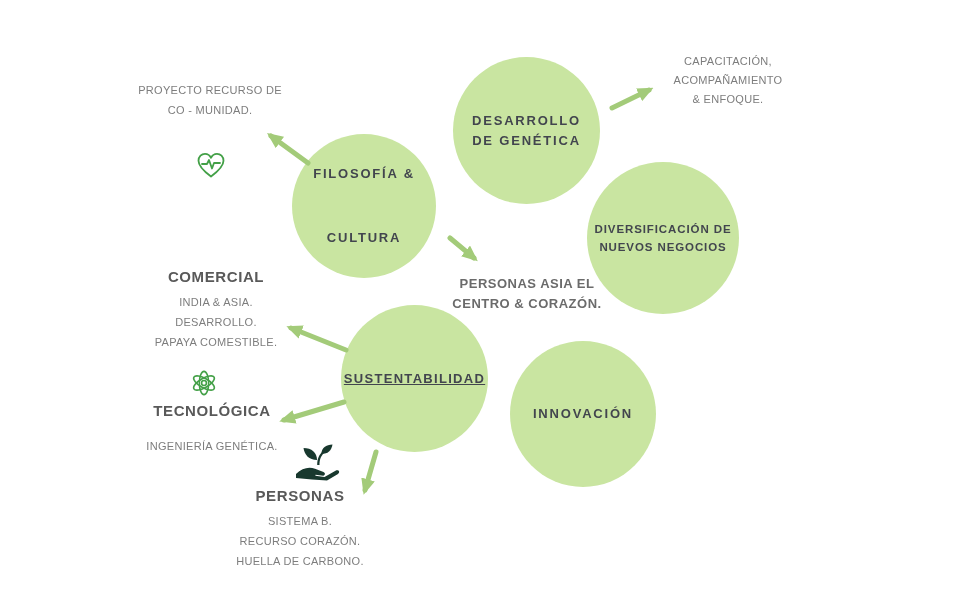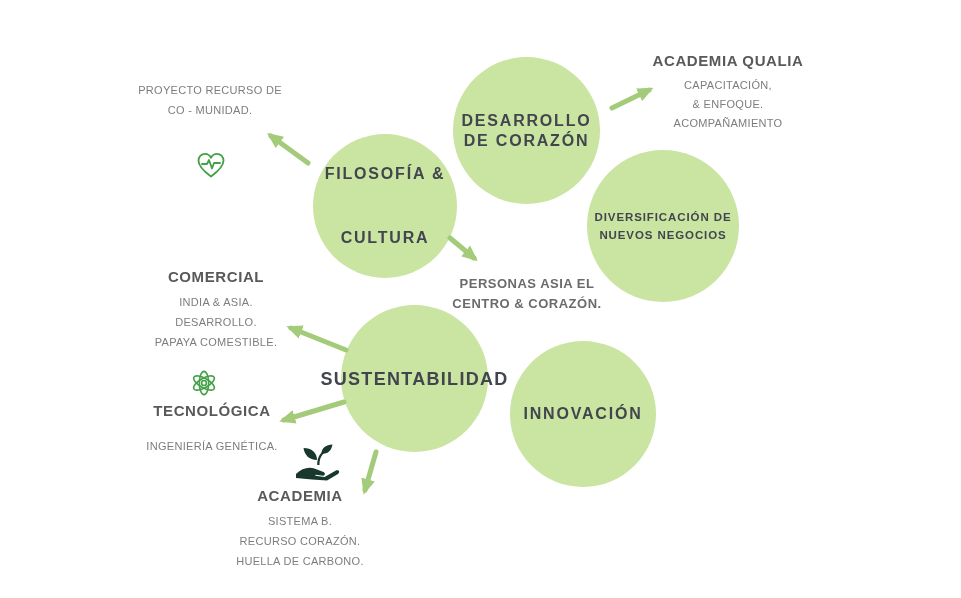--- a/index.html
+++ b/index.html
@@ -19,31 +19,31 @@
     background: #c9e5a1;
     display: flex;
     flex-direction: column;
     align-items: center;
     justify-content: center;
     text-align: center;
   }
   .circle span {
     font-weight: bold;
     color: #42454e;
-    font-size: 16px;
+    font-size: 13px;
     letter-spacing: 1.8px;
     line-height: 20px;
     white-space: nowrap;
   }
-  #c-filosofia       { left: 313px; top: 134px; width: 144px; height: 144px; gap: 44px; }
+  #c-filosofia       { left: 292px; top: 134px; width: 144px; height: 144px; gap: 44px; }
   #c-desarrollo      { left: 453px; top:  57px; width: 147px; height: 147px; }
-  #c-diversificacion { left: 587px; top: 150px; width: 152px; height: 152px; }
+  #c-diversificacion { left: 587px; top: 162px; width: 152px; height: 152px; }
   #c-diversificacion span { font-size: 11.5px; letter-spacing: 0.9px; line-height: 18px; }
   #c-sustentabilidad { left: 341px; top: 305px; width: 147px; height: 147px; }
-  #c-sustentabilidad span { font-size: 18px; letter-spacing: 1.3px; }
+  #c-sustentabilidad span { font-size: 13px; letter-spacing: 1.3px; text-decoration: underline; }
   #c-innovacion      { left: 510px; top: 341px; width: 146px; height: 146px; }
 
   
   .block { position: absolute; text-align: center; }
   .block h3 {
     margin: 0;
     font-size: 15px;
     font-weight: bold;
     letter-spacing: 0.6px;
     color: #595959;
@@ -96,21 +96,21 @@
 <body>
 
 <div class="canvas">
 
   <div class="circle" id="c-filosofia">
     <span>FILOSOFÍA &amp;</span>
     <span>CULTURA</span>
   </div>
   <div class="circle" id="c-desarrollo">
     <span>DESARROLLO</span>
-    <span>DE CORAZÓN</span>
+    <span>DE GENÉTICA</span>
   </div>
   <div class="circle" id="c-diversificacion">
     <span>DIVERSIFICACIÓN DE</span>
     <span>NUEVOS NEGOCIOS</span>
   </div>
   <div class="circle" id="c-sustentabilidad">
     <span>SUSTENTABILIDAD</span>
   </div>
   <div class="circle" id="c-innovacion">
     <span>INNOVACIÓN</span>
@@ -129,40 +129,39 @@
     <line x1="344" y1="402" x2="284" y2="420"></line>
     <line x1="376" y1="452" x2="365" y2="490"></line>
   </svg>
 
   <div class="block" id="b-germina">
     <p>PROYECTO RECURSO DE</p>
     <p>CO - MUNIDAD.</p>
   </div>
 
   <div class="block" id="b-academia">
-    <h3>ACADEMIA QUALIA</h3>
     <p>CAPACITACIÓN,</p>
+    <p>ACOMPAÑAMIENTO</p>
     <p>&amp; ENFOQUE.</p>
-    <p>ACOMPAÑAMIENTO</p>
   </div>
 
   <div class="block" id="b-comercial">
     <h3>COMERCIAL</h3>
     <p>INDIA &amp; ASIA.</p>
     <p>DESARROLLO.</p>
     <p>PAPAYA COMESTIBLE.</p>
   </div>
 
   <div class="block" id="b-tecnologica">
     <h3>TECNOLÓGICA</h3>
     <p>INGENIERÍA GENÉTICA.</p>
   </div>
 
   <div class="block" id="b-ambiental">
-    <h3>ACADEMIA</h3>
+    <h3>PERSONAS</h3>
     <p>SISTEMA B.</p>
     <p>RECURSO CORAZÓN.</p>
     <p>HUELLA DE CARBONO.</p>
   </div>
 
   <div class="block" id="b-personas">
     <p>PERSONAS ASIA EL</p>
     <p>CENTRO &amp; CORAZÓN.</p>
   </div>
 

